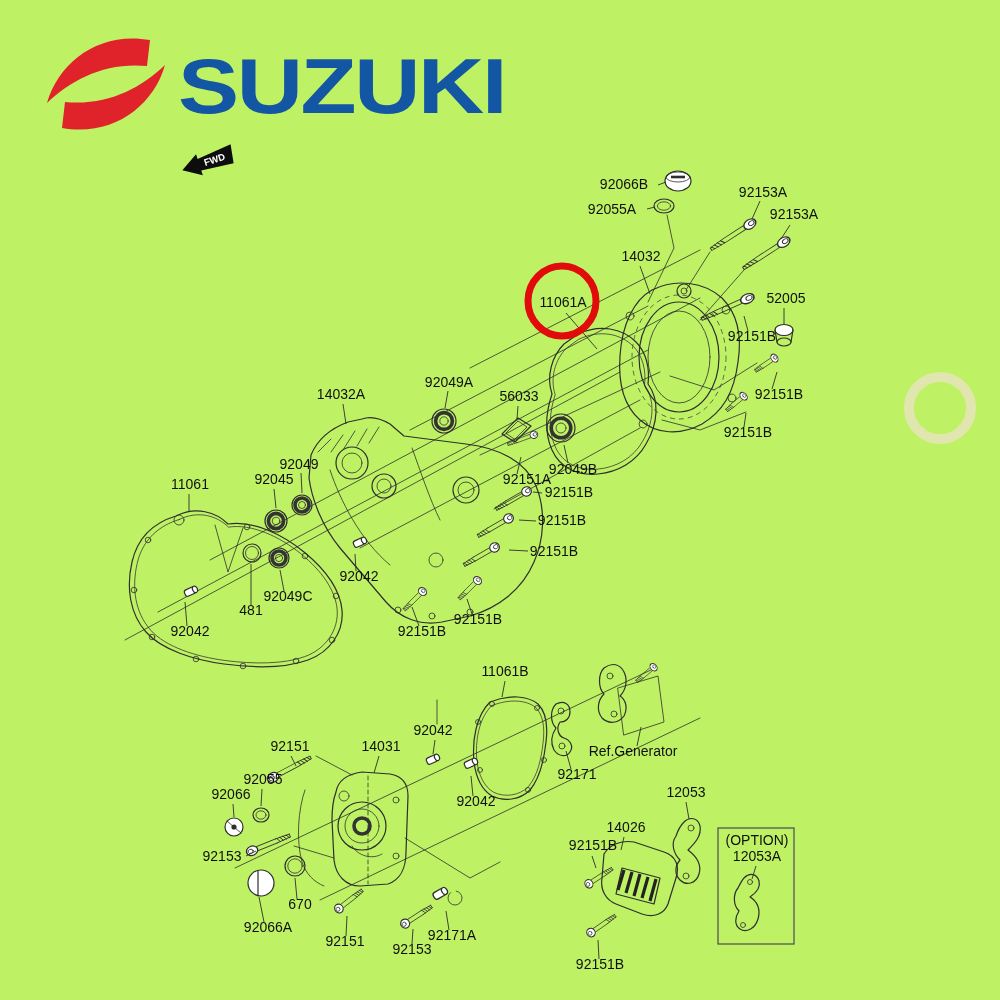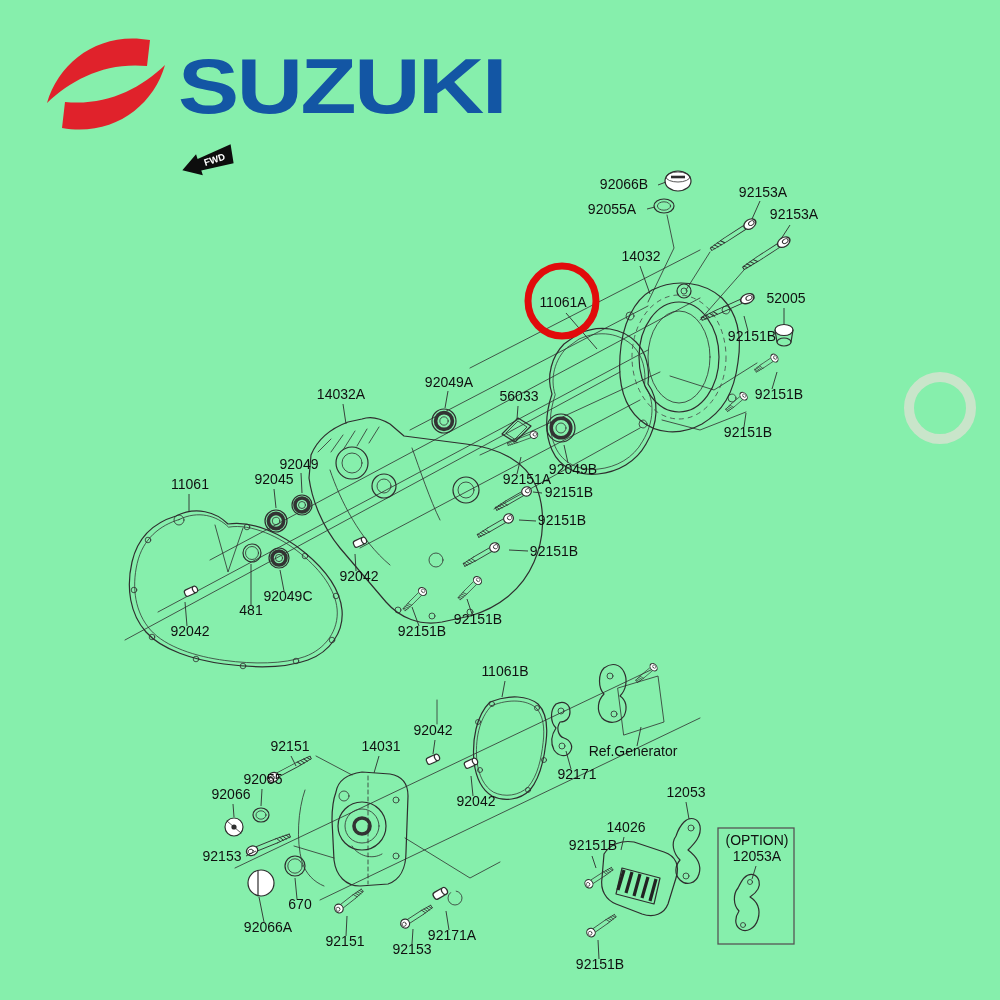--- a/index.html
+++ b/index.html
@@ -1,16 +1,16 @@
 <!DOCTYPE html>
 <html><head>
 <meta charset="utf-8">
 <style>
   html,body{margin:0;padding:0;background:#ffffff;}
-  .stage{position:relative;width:1000px;height:1000px;background:#86efac;overflow:hidden;
+  .stage{position:relative;width:1000px;height:1000px;background:#bef264;overflow:hidden;
          font-family:"Liberation Sans",sans-serif;}
   svg{position:absolute;left:0;top:0;}
   .ln{fill:none;stroke:#2e2e2e;stroke-width:1.2;stroke-linejoin:round;stroke-linecap:round;}
   .thin{fill:none;stroke:#2e2e2e;stroke-width:0.8;stroke-linejoin:round;stroke-linecap:round;}
   .dash{fill:none;stroke:#444;stroke-width:0.8;stroke-dasharray:5 4;}
   .leader{fill:none;stroke:#2e2e2e;stroke-width:0.9;}
   .plabel{font:14px "Liberation Sans",sans-serif;fill:#101010;text-anchor:middle;}
   .darkring{fill:none;stroke:#333;stroke-width:3.6;}
   .whitefill{fill:#fff;stroke:#2e2e2e;stroke-width:1.2;}
 </style>

